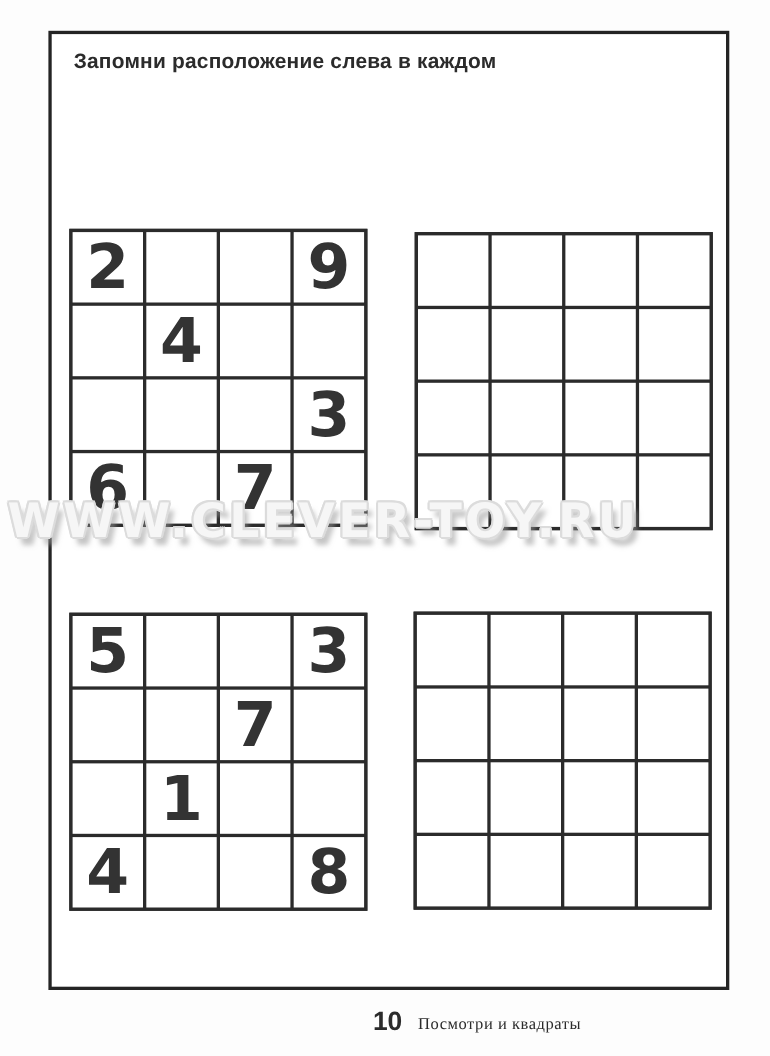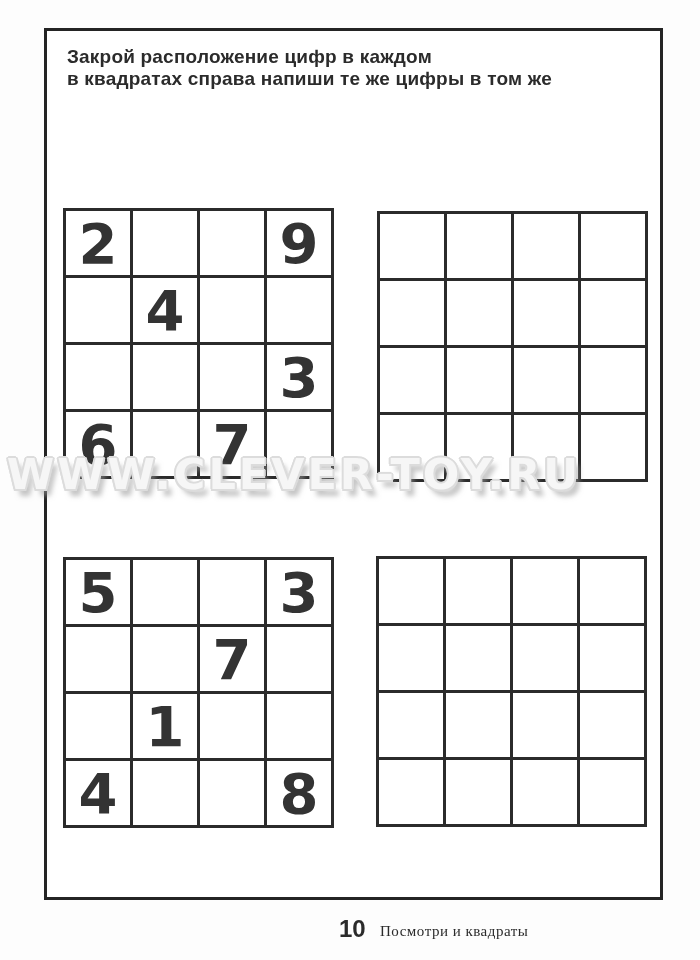--- a/index.html
+++ b/index.html
@@ -101,22 +101,21 @@
     color:#2b2b2b;
     letter-spacing:0.5px;
   }
 </style>
 </head>
 <body>
 
 <div class="page-border"></div>
 
 <div class="instruction">
-  <div>Закрой расположение цифр в каждом</div>
-  <div>в квадратах справа напиши те же цифры в том же</div>
+  <div>Запомни расположение слева в каждом</div>
 </div>
 
 <div class="grid grid-tl">
   <div class="cell">2</div>
   <div class="cell"></div>
   <div class="cell"></div>
   <div class="cell">9</div>
   <div class="cell"></div>
   <div class="cell">4</div>
   <div class="cell"></div>

